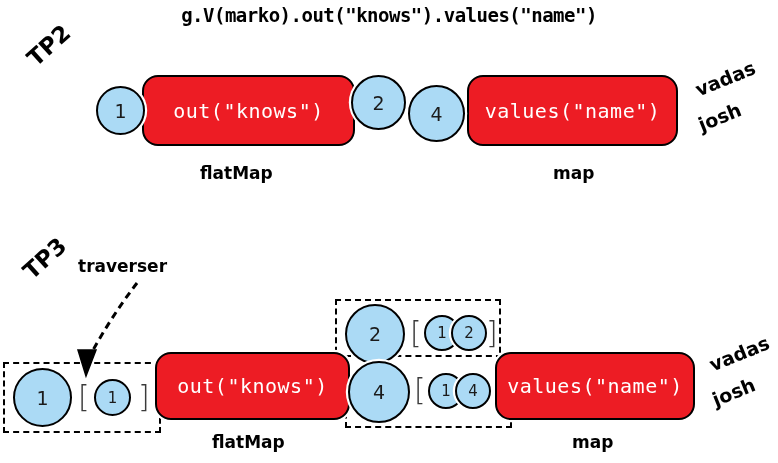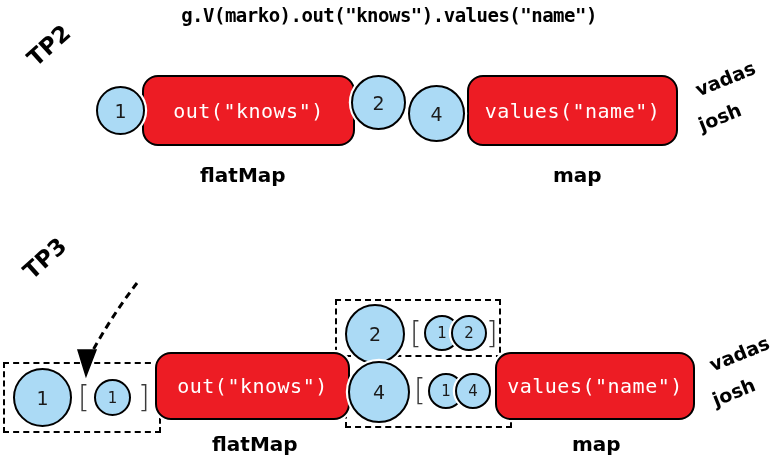--- a/index.html
+++ b/index.html
@@ -64,21 +64,21 @@
   .brk{
     position:absolute;color:#3a3a3a;
     font-family:"DejaVu Sans","Liberation Sans",sans-serif;
     font-size:30px;font-weight:300;line-height:1;z-index:7;
   }
 
   
   .caption{
     position:absolute;
     font-family:"DejaVu Sans","Liberation Sans",sans-serif;
-    font-weight:bold;font-size:20px;color:#000;white-space:pre;
+    font-weight:bold;font-size:17px;color:#000;white-space:pre;
     text-shadow:
       -1.4px -1.4px 0 #fff, 1.4px -1.4px 0 #fff,
       -1.4px  1.4px 0 #fff, 1.4px  1.4px 0 #fff,
        0 -1.6px 0 #fff, 0 1.6px 0 #fff,
       -1.6px 0 0 #fff, 1.6px 0 0 #fff;
     z-index:9;
   }
 
   
   .dashbox{
@@ -132,20 +132,21 @@
   </div>
 
   <div class="rot-label side-out" style="left:692px;top:80px;">vadas</div>
   <div class="rot-label side-out" style="left:695px;top:115px;">josh</div>
 
   <div class="caption" style="left:200px;top:163px;">flatMap</div>
   <div class="caption" style="left:553px;top:163px;">map</div>
 
   <div class="rot-label tp-tag" style="left:18px;top:265px;">TP3</div>
 
+  <div class="annot" style="left:78px;top:256px;">traverser</div>
 
   <svg class="arrow-svg" viewBox="0 0 778 463">
     <path d="M 137 283 C 120 305, 104 330, 92 352" stroke="#000" stroke-width="3" fill="none" stroke-dasharray="7 5" stroke-linecap="butt"></path>
     <polygon points="86,376 78,350 96,350" fill="#000" stroke="#000" stroke-width="1.5"></polygon>
   </svg>
 
   <div class="dashbox" style="left:3px;top:362px;width:158px;height:71px;"></div>
   <div class="circ" style="left:13px;top:368px;width:59px;height:59px;">
     <span>1</span>
   </div>

